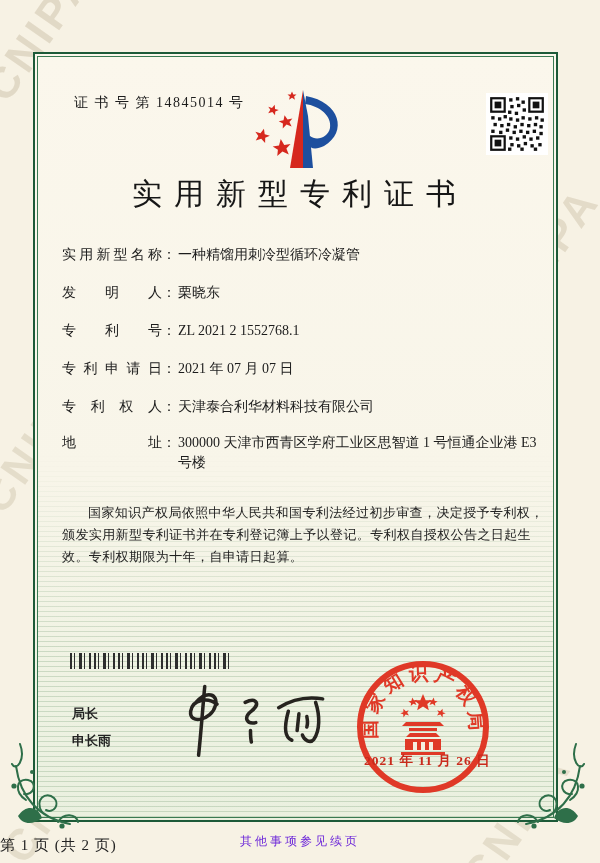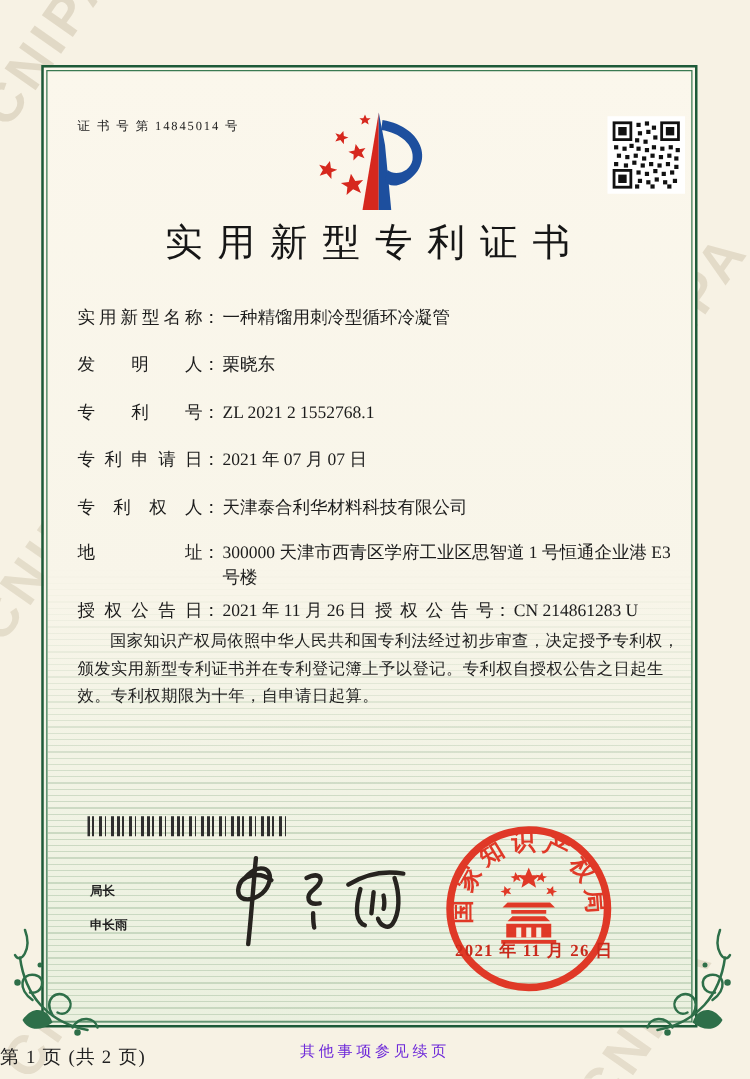--- a/index.html
+++ b/index.html
@@ -43,21 +43,21 @@
     mask-image:linear-gradient(to bottom,transparent 0 52%,#000 78%);
   }
 
   
   .flourish{position:absolute;width:100px;height:96px;z-index:5;}
   .flourish.bl{left:6px;top:738px;}
   .flourish.br{right:10px;top:738px;transform:scaleX(-1);}
 
   
   .cert-no{
-    position:absolute;left:62px;top:94px;font-size:10px;letter-spacing:1.5px;
+    position:absolute;left:74px;top:94px;font-size:14px;letter-spacing:1.5px;
   }
   .logo{position:absolute;left:242px;top:86px;width:116px;height:86px;}
   .qr{position:absolute;left:486px;top:93px;width:56px;height:56px;background:#fff;padding:3px;}
   .title{
     position:absolute;left:0;right:0;top:174px;text-align:center;
     font-size:30px;font-weight:normal;letter-spacing:12px;color:#161616;
   }
 
   
   .frow{position:absolute;left:62px;right:52px;font-size:14px;line-height:20px;}
@@ -81,21 +81,21 @@
   .barcode{
     position:absolute;left:70px;top:653px;width:162px;height:16px;
     background:repeating-linear-gradient(90deg,
       #2e2e2e 0 2px,transparent 2px 4px,#2e2e2e 4px 5px,transparent 5px 9px,
       #2e2e2e 9px 12px,transparent 12px 14px,#2e2e2e 14px 15px,transparent 15px 19px,
       #2e2e2e 19px 21px,transparent 21px 24px);
   }
   .signer{
     position:absolute;left:72px;top:700px;
     font-family:"Liberation Sans","DejaVu Sans",sans-serif;
-    font-size:10px;font-weight:600;color:#222;line-height:27px;
+    font-size:13px;font-weight:600;color:#222;line-height:27px;
   }
   .signature{position:absolute;left:158px;top:676px;width:185px;height:88px;}
 
   .seal{position:absolute;left:352px;top:656px;width:142px;height:142px;opacity:.95;z-index:4;}
   .seal-date{
     position:absolute;left:364px;top:752px;z-index:6;
     color:#c92a1c;font-size:13.5px;font-weight:bold;letter-spacing:1px;
   }
 
   .page-num{
@@ -248,26 +248,20 @@
   </div>
   <div class="frow" style="top:359px">
     <span class="flabel">专利申请日</span><span class="fcolon">：</span><span class="fvalue">2021 年 07 月 07 日</span>
   </div>
   <div class="frow" style="top:397px">
     <span class="flabel">专利权人</span><span class="fcolon">：</span><span class="fvalue">天津泰合利华材料科技有限公司</span>
   </div>
   <div class="frow" style="top:433px">
     <span class="flabel">地址</span><span class="fcolon">：</span><span class="fvalue">300000 天津市西青区学府工业区思智道 1 号恒通企业港 E3 号楼</span>
   </div>
-  <div class="frow" style="top:480px">
-    <span class="flabel">授权公告日</span><span class="fcolon">：</span><span class="fvalue">2021 年 11 月 26 日</span>
-    <span class="pair2">
-      <span class="flabel">授权公告号</span><span class="fcolon">：</span><span class="fvalue">CN 214861283 U</span>
-    </span>
-  </div>
 
   <div class="body-text">
     <p>国家知识产权局依照中华人民共和国专利法经过初步审查，决定授予专利权，颁发实用新型专利证书并在专利登记簿上予以登记。专利权自授权公告之日起生效。专利权期限为十年，自申请日起算。</p>
   </div>
 
   <div class="barcode"></div>
 
   <div class="signer">
     <div>局长</div>
     <div>申长雨</div>

